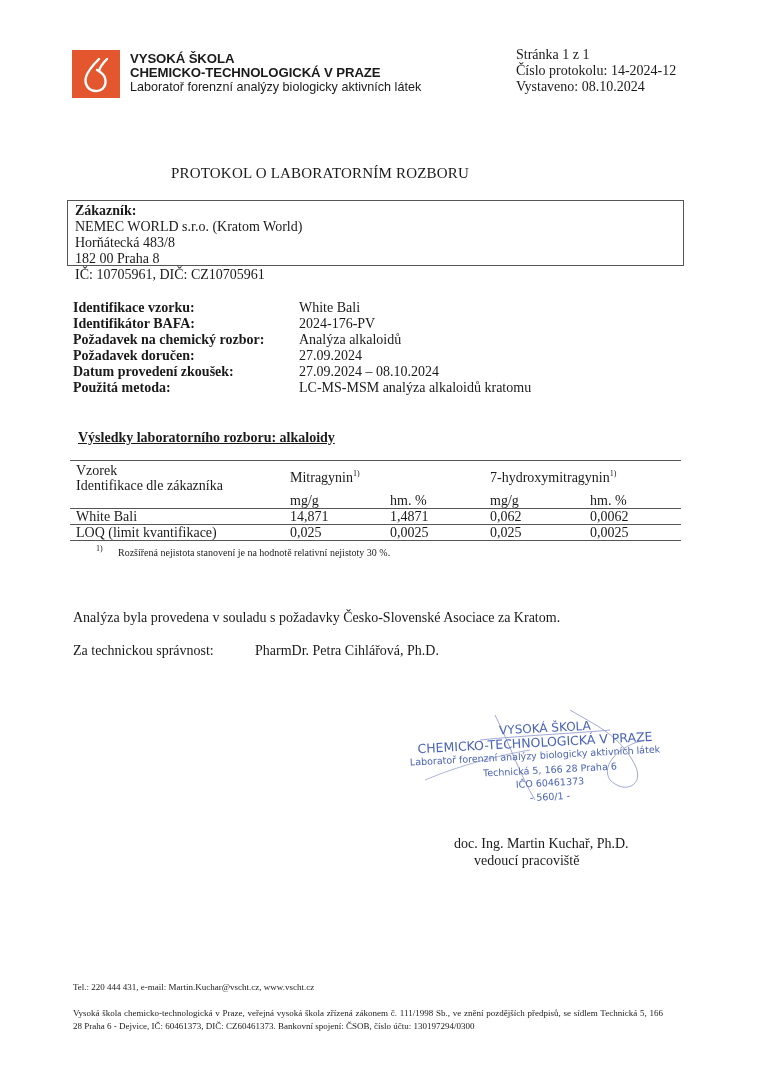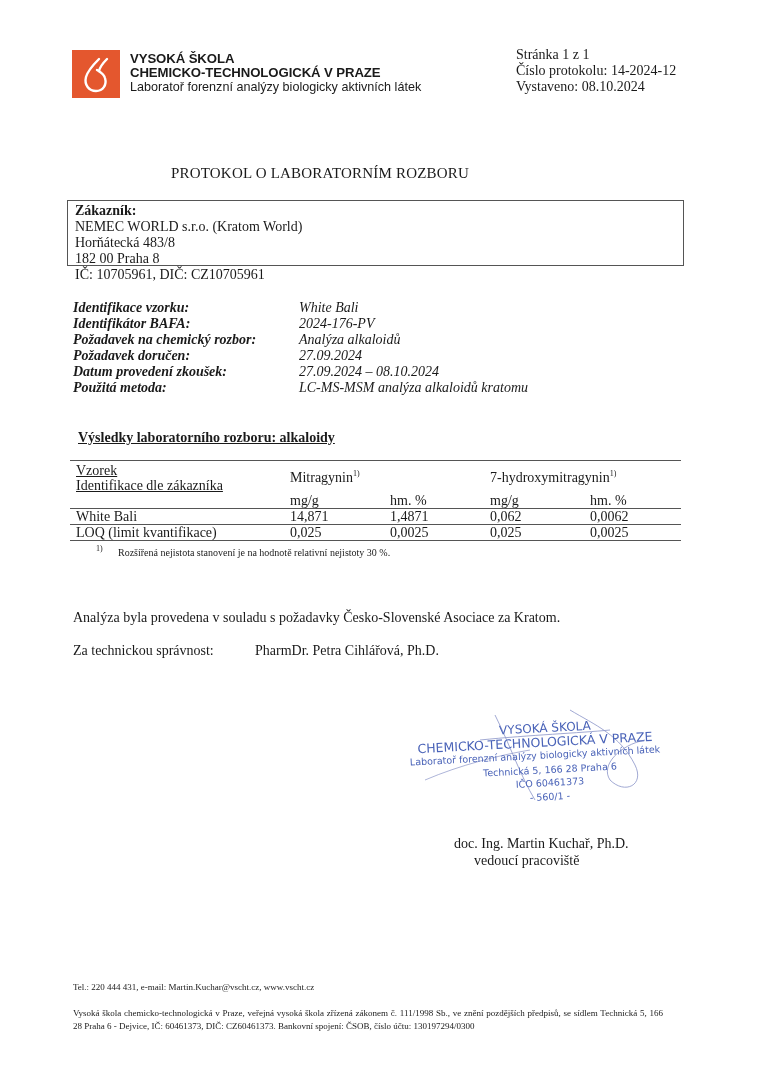--- a/index.html
+++ b/index.html
@@ -17,21 +17,21 @@
 
     #title { left: 0; width: 640px; top: 165px; text-align: center; font-size: 15px; letter-spacing: 0.2px; }
 
     
     #customer { left: 67px; top: 200px; width: 617px; height: 66px; border: 1px solid #555;
                 box-sizing: border-box; padding: 2px 7px; font-size: 14px; line-height: 16px; }
     #customer .lbl { font-weight: bold; }
 
     
     #info { left: 73px; top: 300px; font-size: 14px; line-height: 16px; }
-    .info-row { display: flex; font-style: italic; }
+    .info-row { display: flex; }
     .info-row .k { width: 226px; font-weight: bold; }
 
     #results-heading { left: 78px; top: 430px; font-size: 14px; font-weight: bold; text-decoration: underline; }
 
     
     #results-table { left: 70px; top: 460px; width: 611px; border-collapse: collapse; font-size: 14px; }
     #results-table td { padding: 0 6px; line-height: 15px; }
     #results-table .num { }
     .t-top { border-top: 1.5px solid #555; }
     .t-bot { border-bottom: 1px solid #555; }
@@ -127,21 +127,21 @@
 <table id="results-table" class="abs">
   <colgroup>
     <col style="width:214px">
       <col style="width:100px">
       <col style="width:100px">
       <col style="width:100px">
       <col style="width:97px">
   </colgroup>
   <tbody>
       <tr class="t-top">
-    <td style="padding-top:2px;text-decoration:underline;">
+    <td style="padding-top:2px;">
       <div>Vzorek</div>
       <div>Identifikace dle zákazníka</div>
     </td>
     <td colspan="2" class="num">
       <span>Mitragynin</span><sup>1)</sup>
     </td>
     <td colspan="2" class="num">
       <span>7-hydroxymitragynin</span><sup>1)</sup>
     </td>
   </tr>

